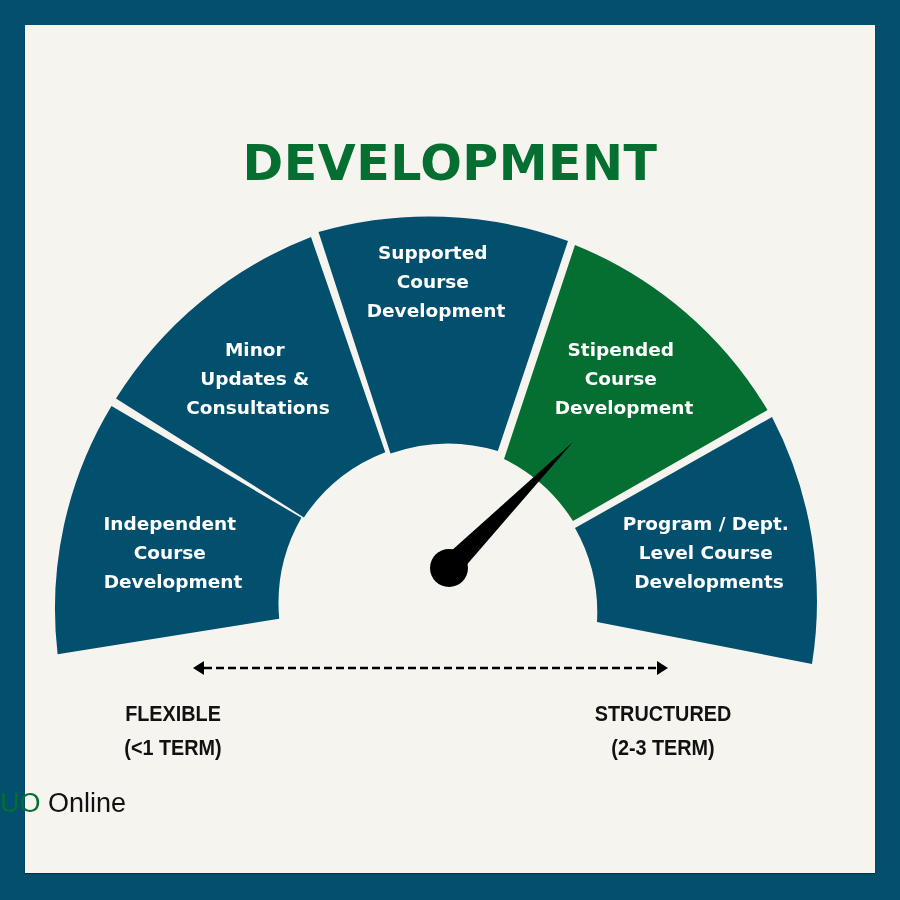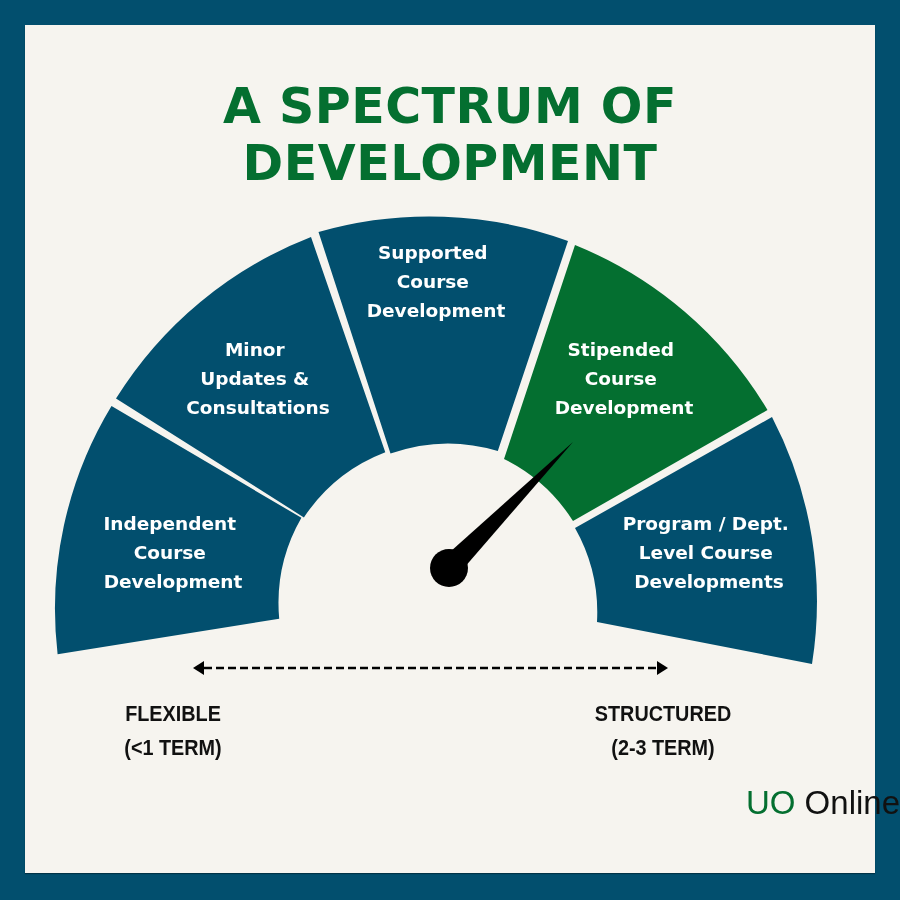--- a/index.html
+++ b/index.html
@@ -2,31 +2,31 @@
 <html><head>
 <meta charset="utf-8">
 <style>
   html, body { margin: 0; padding: 0; }
   body { width: 900px; height: 900px; background: #024f6e; position: relative; overflow: hidden; font-family: "DejaVu Sans", "Liberation Sans", sans-serif; }
   .panel { position: absolute; left: 25px; top: 25px; width: 850px; height: 848px; background: #f6f4ef; box-shadow: 0 1px 1px rgba(0,0,0,0.35); }
   .title { position: absolute; left: 0; width: 900px; top: 78px; text-align: center; color: #046f30; font-weight: bold; font-size: 49px; line-height: 57px; letter-spacing: 0.5px; margin: 0; }
   svg.gauge { position: absolute; left: 0; top: 0; }
   .seg-label { fill: #ffffff; font-family: "DejaVu Sans", "Liberation Sans", sans-serif; font-weight: bold; font-size: 18.5px; text-anchor: middle; }
   .axis-label { position: absolute; color: #111; font-family: "Liberation Sans", sans-serif; font-weight: bold; font-size: 22px; line-height: 34px; text-align: center; transform: scaleX(0.9); }
-  .brand { position: absolute; left: 0; width: 900px; top: 786px; text-align: right; font-family: "Liberation Sans", sans-serif; font-size: 33px; line-height: 34px; }
+  .brand { position: absolute; left: 0; width: 900px; top: 786px; text-align: left; font-family: "Liberation Sans", sans-serif; font-size: 27px; line-height: 34px; }
   .brand .uo { color: #046f30; }
   .brand .online { color: #111; }
 </style>
 </head>
 <body>
 
 <div class="panel"></div>
 
 <h1 class="title">
-  <span>A SPECTRUM OF</span><br>
+  <br>
   <span>DEVELOPMENT</span>
 </h1>
 
 <svg class="gauge" width="900" height="900" viewBox="0 0 900 900">
 
   <path fill="#024f6e" d="M 57.6 654.2 A 392 392 0 0 1 111.5 406.0 L 301.4 517.8 A 172 172 0 0 0 279.2 618.8 Z"></path>
 
   <path fill="#024f6e" d="M 116.0 398.6 A 400 400 0 0 1 311.0 237.0 L 385.3 452.3 A 172 172 0 0 0 303.9 517.4 Z"></path>
 
   <path fill="#024f6e" d="M 318.5 232.0 A 405 405 0 0 1 568.0 241.0 L 497.8 451.0 A 172 172 0 0 0 390.5 453.6 Z"></path>

